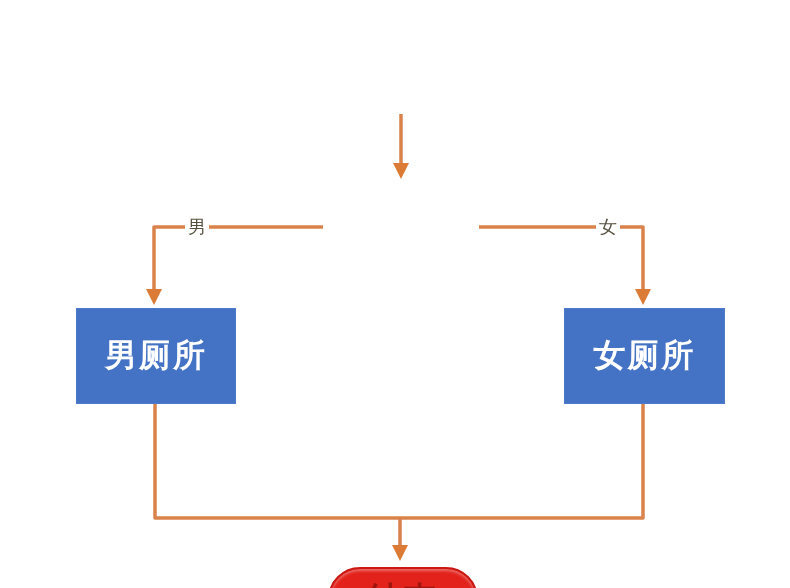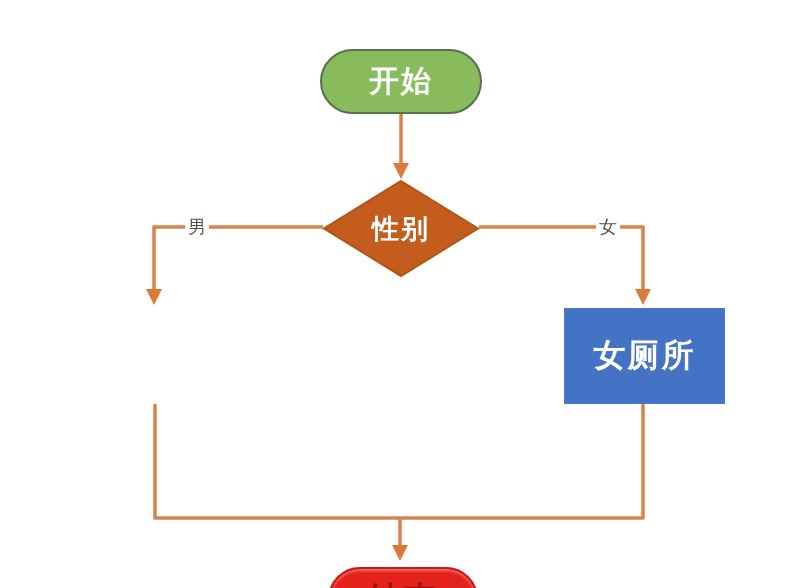--- a/index.html
+++ b/index.html
@@ -117,34 +117,28 @@
 
     <path d="M479 227 H643 V290"></path>
     <polygon points="643,305 635,289 651,289"></polygon>
 
     <path d="M155 404 V518 H643 V404"></path>
 
     <path d="M400 518 V546"></path>
     <polygon points="400,561 392,545 408,545"></polygon>
   </svg>
 
-  <div class="node terminator-start">
-    <span class="node-label">开始</span>
-  </div>
 
-  <div class="node decision-wrap">
-    <svg viewBox="0 0 160 99" xmlns="http://www.w3.org/2000/svg">
-      <polygon points="80,2 157,49.5 80,97 3,49.5" style="fill:var(--decision-fill,#C45C1E);stroke:var(--decision-border,#B35413);stroke-width:2;"></polygon>
-    </svg>
-    <span class="node-label">性别</span>
-  </div>
 
   <span class="edge-label edge-label-male">男</span>
   <span class="edge-label edge-label-female">女</span>
 
+  <div class="node process process-male">
+    <span class="node-label">男厕所</span>
+  </div>
 
   <div class="node process process-female">
     <span class="node-label">女厕所</span>
   </div>
 
   <div class="node terminator-end">
     <span class="node-label">结束</span>
   </div>
 
 </div>

